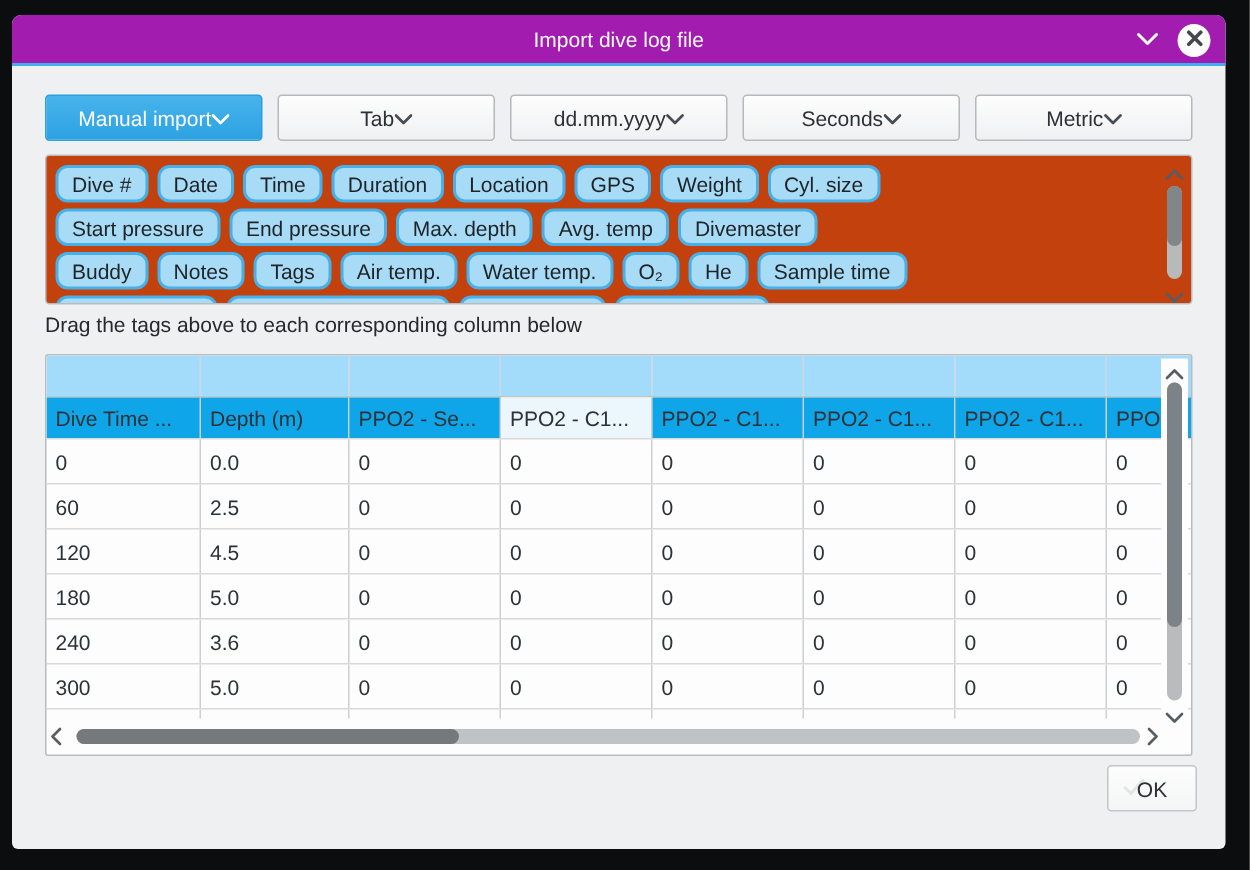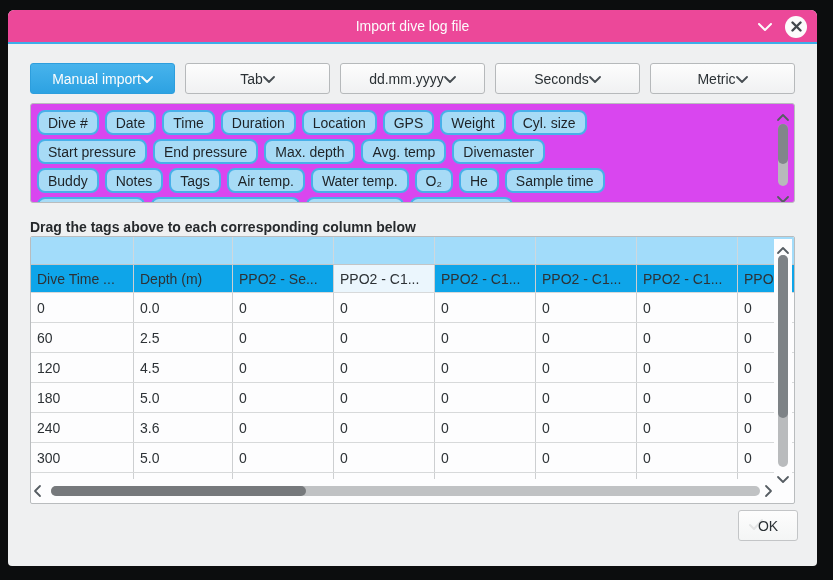--- a/index.html
+++ b/index.html
@@ -4,21 +4,21 @@
 <style>
   * { margin:0; padding:0; box-sizing:border-box; }
   html,body { width:833px; height:580px; background:#0c0d0e; font-family:"Liberation Sans", sans-serif; overflow:hidden; }
 
   .window {
     position:absolute; left:8px; top:10px; width:809px; height:556px;
     background:#eff0f1; border-radius:6px 6px 4px 4px; overflow:hidden;
   }
   
   .titlebar {
-    position:relative; height:34px; background:#ec4899;
+    position:relative; height:34px; background:#a21caf;
     display:flex; align-items:center; justify-content:center;
     border-bottom:2px solid #3daee9;
   }
   .titlebar-title { color:#fcfcfc; font-size:14px; }
   .titlebar-right { position:absolute; right:10px; top:0; height:34px; display:flex; align-items:center; gap:12px; }
   .shade-btn { width:16px; height:16px; display:flex; align-items:center; justify-content:center; cursor:pointer; }
   .close-btn {
     width:22px; height:22px; border-radius:50%; background:#fcfcfc;
     display:flex; align-items:center; justify-content:center; cursor:pointer;
   }
@@ -31,35 +31,35 @@
     display:flex; align-items:center; justify-content:center;
     padding:0 9px; font-size:14px; color:#2b3135; cursor:pointer;
   }
   .combo.primary {
     background:linear-gradient(#47b3ec,#2da2e2); border-color:#2d9edd; color:#fcfcfc;
   }
 
   
   .tags-panel {
     position:absolute; left:22px; top:93px; width:765px; height:100px;
-    background:#d946ef; border:1px solid #b9bcbe; border-radius:3px; overflow:hidden;
+    background:#c2410c; border:1px solid #b9bcbe; border-radius:3px; overflow:hidden;
   }
   .tag-row { position:absolute; left:6px; display:flex; gap:6px; white-space:nowrap; }
   .tag {
     height:25px; padding:1px 9px; border:2px solid #48b0e9; border-radius:8px;
     background:#a7dbf6; color:#1e2327; font-size:14px;
     display:flex; align-items:center; cursor:grab;
   }
   .tags-scrollbar { position:absolute; right:3px; top:4px; width:16px; height:92px; }
   .sb-chevron { position:absolute; left:1px; width:14px; height:10px; color:#565d63; }
   .tags-track { position:absolute; left:3px; top:16px; width:10px; height:62px; background:#b7b9bb; border-radius:5px; }
   .tags-thumb { position:absolute; left:0; top:0; width:10px; height:40px; background:#81868a; border-radius:5px; }
 
   
-  .drag-label { position:absolute; left:22px; top:209px; font-size:14px; color:#26292c;font-weight:bold; }
+  .drag-label { position:absolute; left:22px; top:198px; font-size:14px; color:#26292c; }
 
   
   .table-wrap {
     position:absolute; left:22px; top:226px; width:765px; height:268px;
     background:#fdfdfe; border:1px solid #b9bcbe; border-radius:2px; overflow:hidden;
   }
   .tgrid { position:absolute; left:0; top:0; width:830px; }
   .trow { display:flex; height:30px; border-bottom:1px solid #d7d9da; }
   .trow.dropzone { height:28px; border-bottom:1px solid #c3c5c6; }
   .trow.header { height:28px; }

